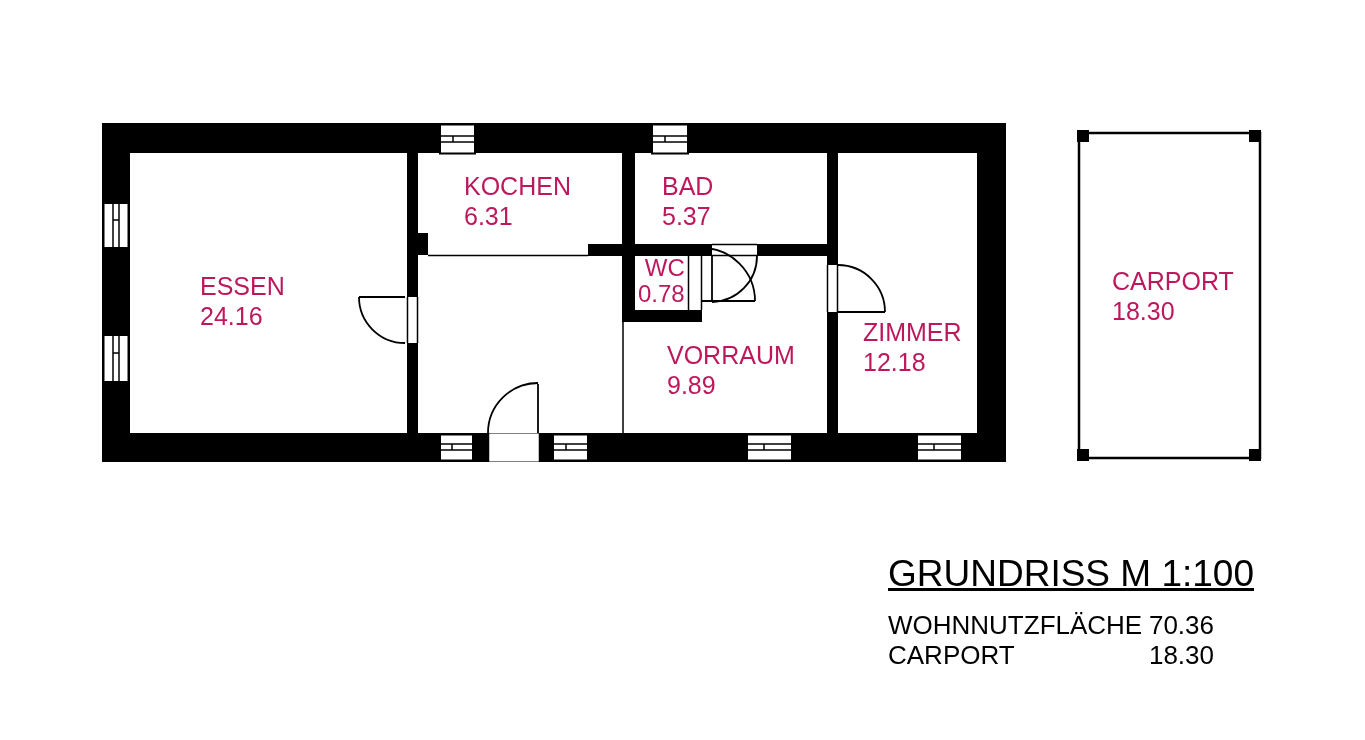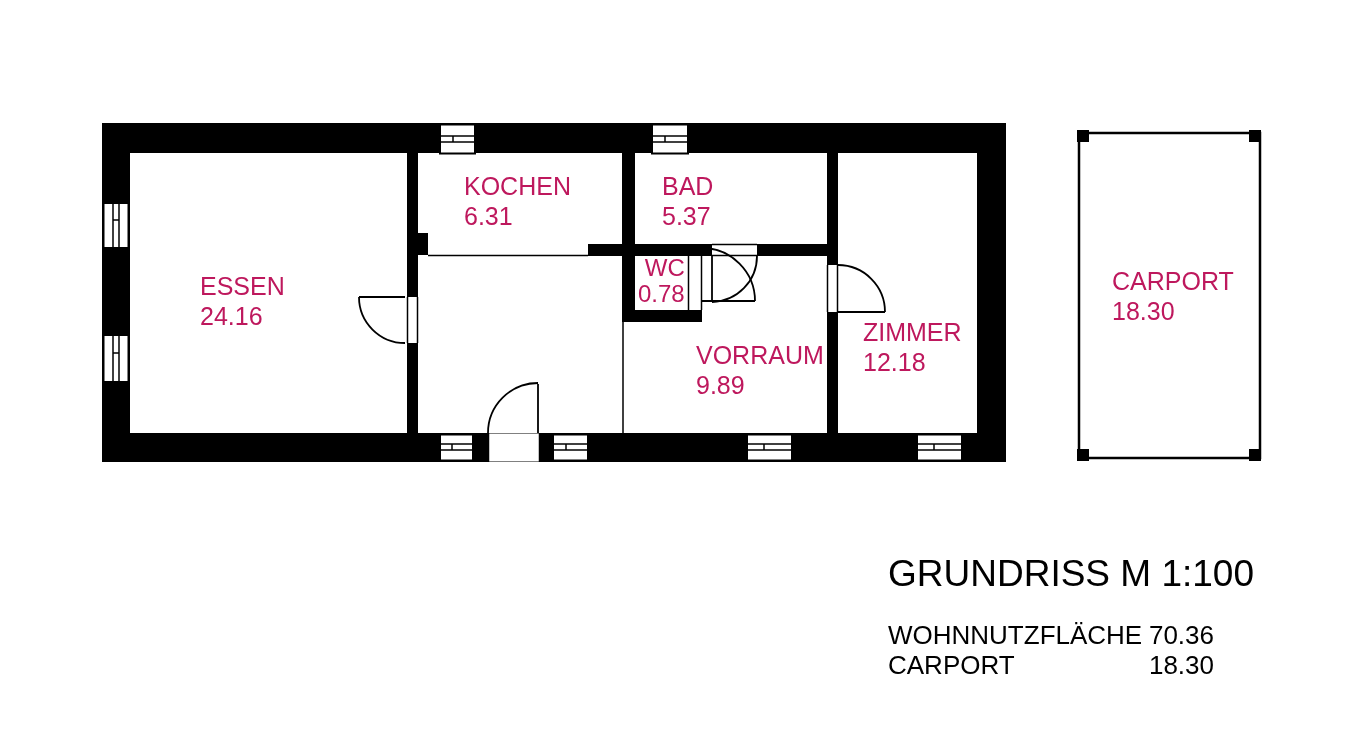--- a/index.html
+++ b/index.html
@@ -23,23 +23,24 @@
   .room-label.small{font-size:24px;line-height:26px;text-align:right;}
   .titleblock{
     position:absolute;
     left:888px;top:552px;
     width:372px;
   }
   .titleblock .title{
     font-size:37px;
     line-height:44px;
     white-space:nowrap;
+    text-decoration:underline;
   }
   .legend{
-    margin-top:24px;
+    margin-top:14px;
     width:326px;
   }
   .legend-row{
     display:flex;
     justify-content:space-between;
     font-size:26px;
     line-height:30px;
     white-space:nowrap;
   }
   
@@ -198,21 +199,21 @@
     <span>BAD</span>
     <span>5.37</span>
   </div>
 
   <div class="room-label small" style="left:638px;top:255px">
     <span>WC</span>
     <span>0.78</span>
   </div>
 
 
-  <div class="room-label" style="left:696px;top:340px">
+  <div class="room-label" style="left:667px;top:340px">
     <span>VORRAUM</span>
     <span>9.89</span>
   </div>
 
   <div class="room-label" style="left:863px;top:317px">
     <span>ZIMMER</span>
     <span>12.18</span>
   </div>
 
   <div class="room-label" style="left:1112px;top:266px">

